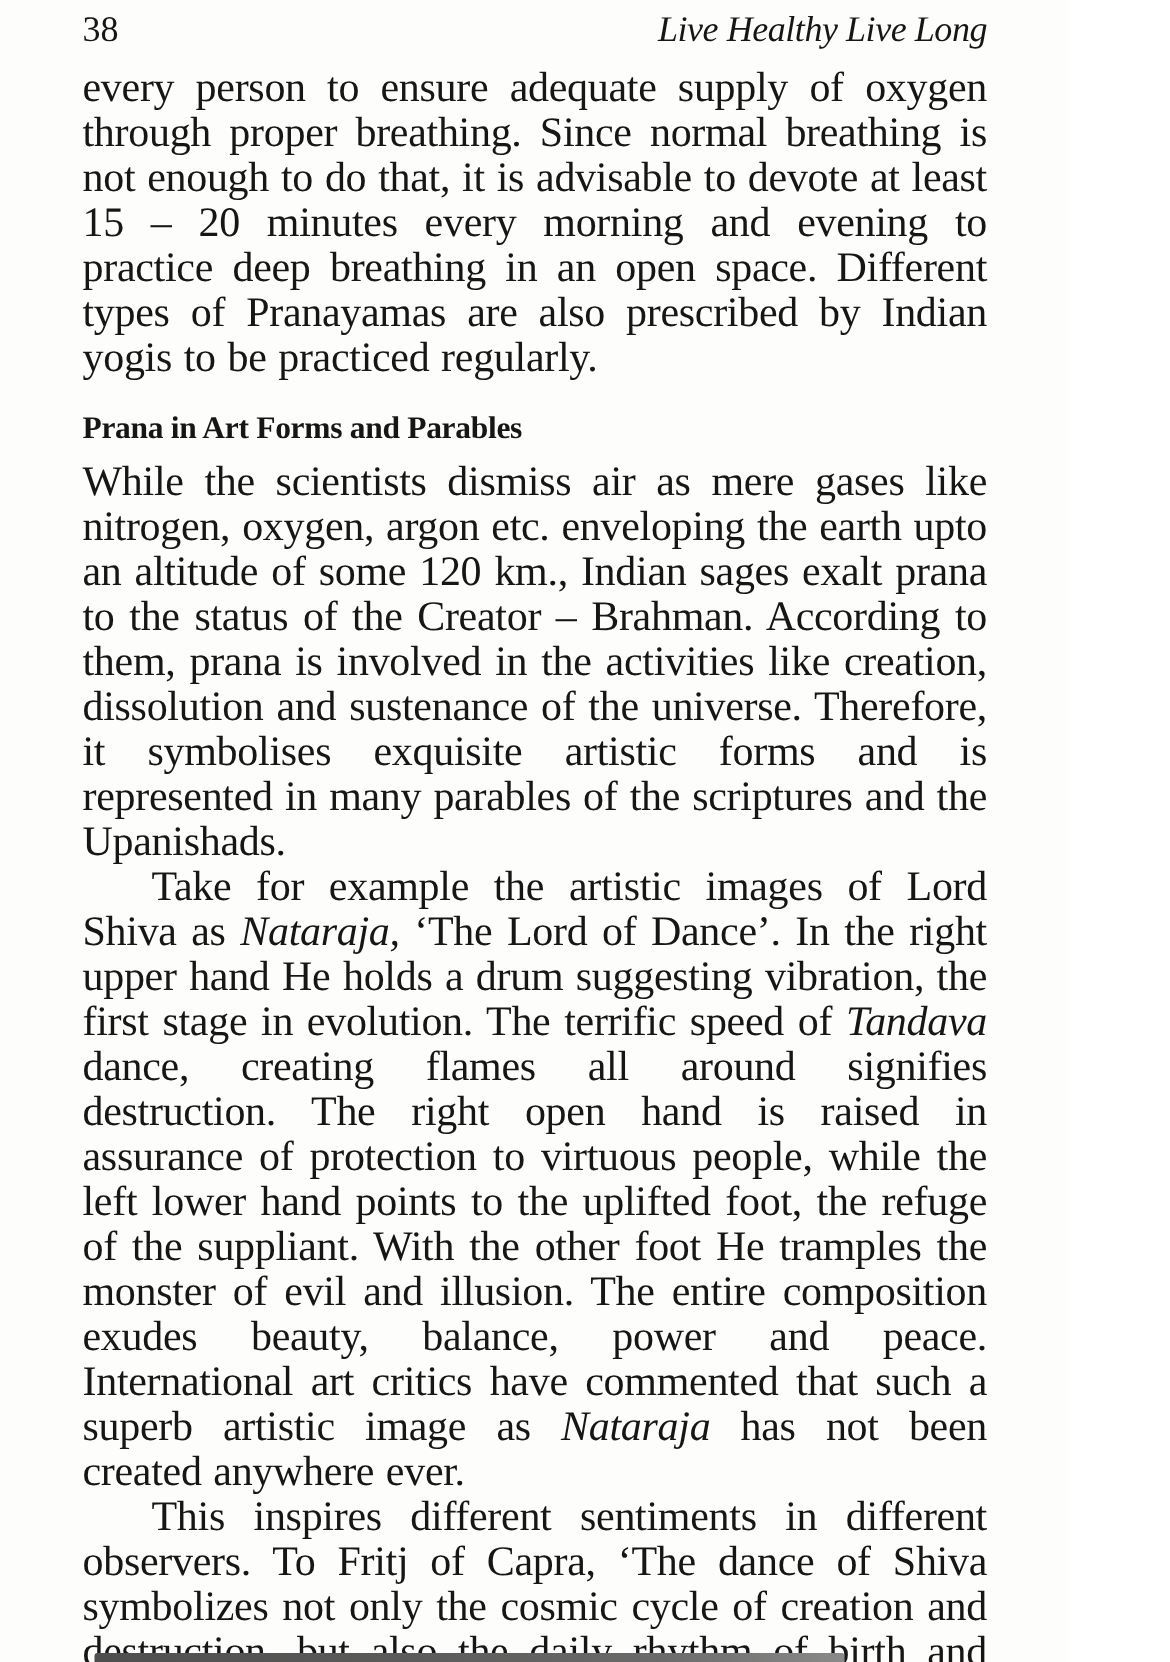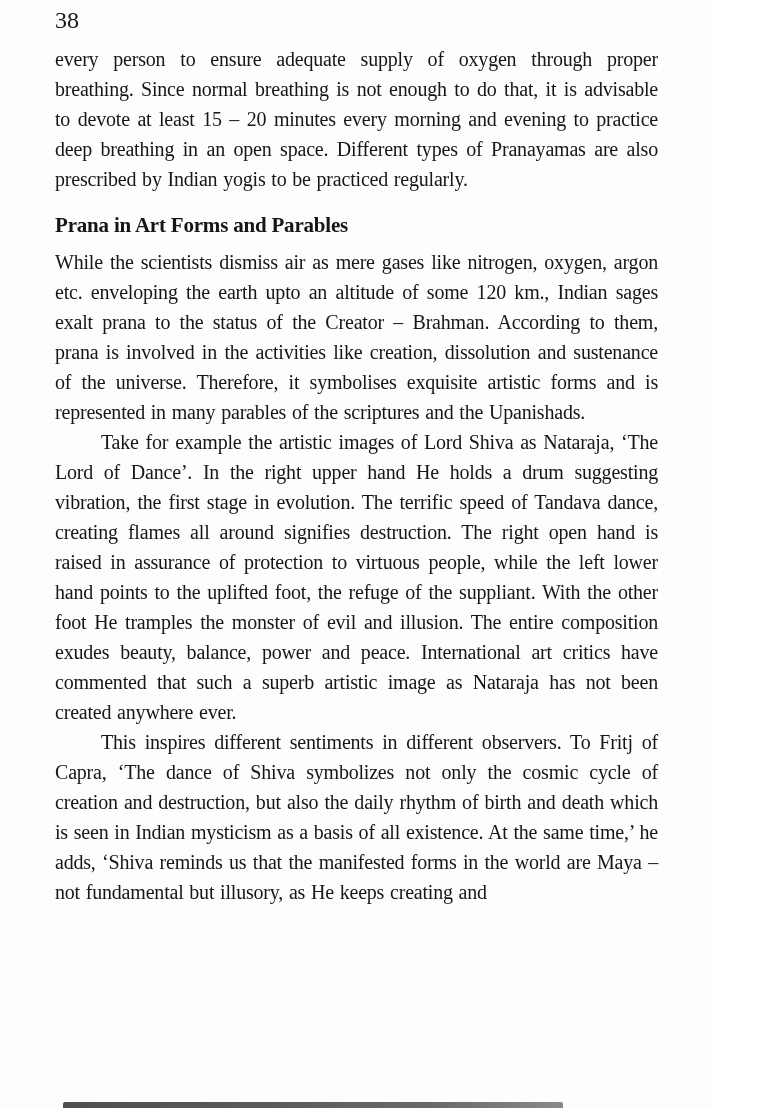--- a/index.html
+++ b/index.html
@@ -30,27 +30,28 @@
   }
   .running-title {
     font-style: italic;
     letter-spacing: -0.3px;
   }
   .page-body {
     padding: 9px 54px 0 55px;
   }
   .para {
     margin: 0;
-    font-size: 20px;
+    font-size: 28px;
     line-height: 30px;
     text-align: justify;
     letter-spacing: -0.2px;
     word-spacing: 1px;
   }
   .para .ital {
+    font-style: italic;
   }
   .section-heading {
     margin: 15px 0 6px 0;
     font-size: 21px;
     line-height: 32px;
     font-weight: bold;
     letter-spacing: -0.2px;
   }
   .indent {
     text-indent: 46px;
@@ -65,20 +66,21 @@
     border-radius: 2px 2px 0 0;
   }
 </style>
 </head>
 <body>
 
 <div class="page">
 
   <header class="page-header">
     <span class="page-number">38</span>
+    <span class="running-title">Live Healthy Live Long</span>
   </header>
 
   <main class="page-body">
 
     <p class="para">every person to ensure adequate supply of oxygen through proper breathing. Since normal breathing is not enough to do that, it is advisable to devote at least 15 – 20 minutes every morning and evening to practice deep breathing in an open space. Different types of Pranayamas are also prescribed by Indian yogis to be practiced regularly.</p>
 
     <h2 class="section-heading">Prana in Art Forms and Parables</h2>
 
     <p class="para">While the scientists dismiss air as mere gases like nitrogen, oxygen, argon etc. enveloping the earth upto an altitude of some 120 km., Indian sages exalt prana to the status of the Creator – Brahman. According to them, prana is involved in the activities like creation, dissolution and sustenance of the universe. Therefore, it symbolises exquisite artistic forms and is represented in many parables of the scriptures and the Upanishads.</p>
 

